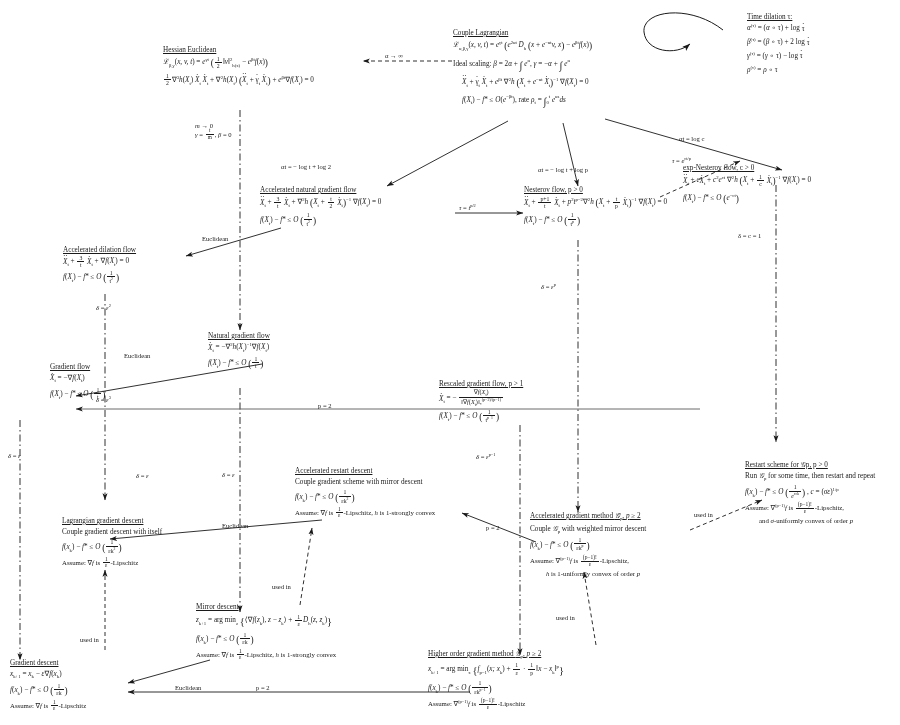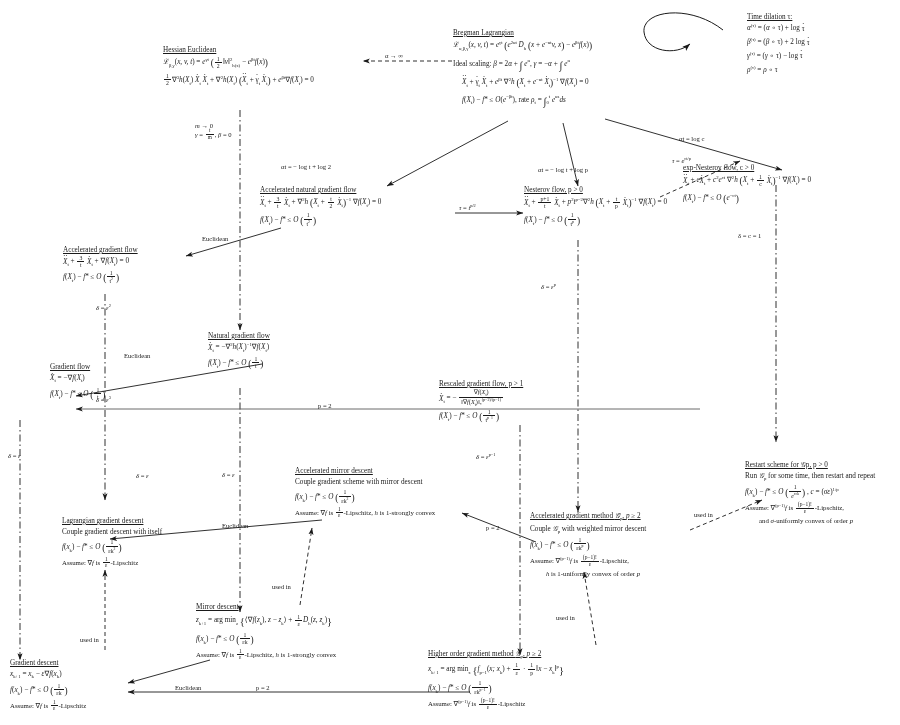--- a/index.html
+++ b/index.html
@@ -103,21 +103,21 @@
     </div>
     <div class="ln">
       <span class="ital">γ</span><sup>(τ)</sup> = (<span class="ital">γ</span> ∘ τ) − log <span class="ovd">τ</span>
     </div>
     <div class="ln">
       <span class="ital">ρ</span><sup>(τ)</sup> = <span class="ital">ρ</span> ∘ τ
     </div>
   </div>
 
   <div class="node" style="left:453px;top:28px;">
-    <div class="ttl">Bregman Lagrangian</div>
+    <div class="ttl">Couple Lagrangian</div>
     <div class="ln">
       ℒ<sub>α,β,γ</sub>(<span class="ital">x, v, t</span>) = <span class="ital">e</span><sup>γt</sup>
       <span class="bigp">(</span><span class="ital">e</span><sup>2αt</sup> <span class="ital">D</span><sub>h</sub>
       <span class="bigp">(</span><span class="ital">x</span> + <span class="ital">e</span><sup>−αt</sup><span class="ital">v, x</span><span class="bigp">)</span>
       − <span class="ital">e</span><sup>βt</sup><span class="ital">f</span>(<span class="ital">x</span>)<span class="bigp">)</span>
     </div>
     <div class="ln">
       Ideal scaling: <span class="ital">β</span> = 2<span class="ital">α</span> +
       <span class="intg">∫</span> <span class="ital">e</span><sup>α</sup>,
       <span class="ital">γ</span> = −<span class="ital">α</span> +
@@ -196,21 +196,21 @@
       <span class="ovd"><span class="ital">X</span></span><sub>t</sub><span class="bigp">)</span><sup>−1</sup>
       ∇<span class="ital">f</span>(<span class="ital">X</span><sub>t</sub>) = 0
     </div>
     <div class="ln">
       <span class="ital">f</span>(<span class="ital">X</span><sub>t</sub>) − <span class="ital">f</span>* ≤
       <span class="ital">O</span> <span class="bigp">(</span><span class="frac"><span class="n">1</span><span class="d">t<sup>p</sup></span></span><span class="bigp">)</span>
     </div>
   </div>
 
   <div class="node" style="left:63px;top:245px;">
-    <div class="ttl">Accelerated gradient flow</div>
+    <div class="ttl">Accelerated dilation flow</div>
     <div class="ln">
       <span class="ovdd"><span class="ital">X</span></span><sub>t</sub> + <span class="frac"><span class="n">3</span><span class="d">t</span></span>
       <span class="ovd"><span class="ital">X</span></span><sub>t</sub> + ∇<span class="ital">f</span>(<span class="ital">X</span><sub>t</sub>) = 0
     </div>
     <div class="ln">
       <span class="ital">f</span>(<span class="ital">X</span><sub>t</sub>) − <span class="ital">f</span>* ≤
       <span class="ital">O</span> <span class="bigp">(</span><span class="frac"><span class="n">1</span><span class="d">t<sup>2</sup></span></span><span class="bigp">)</span>
     </div>
   </div>
 
@@ -261,21 +261,21 @@
     <div class="ln sm">
       Assume: ∇<sup>(p−1)</sup><span class="ital">f</span> is
       <span class="frac"><span class="n">(p−1)!</span><span class="d">ε</span></span>-Lipschitz,
     </div>
     <div class="ln sm" style="padding-left:14px;">
       and <span class="ital">σ</span>-uniformly convex of order <span class="ital">p</span>
     </div>
   </div>
 
   <div class="node" style="left:295px;top:466px;">
-    <div class="ttl">Accelerated mirror descent</div>
+    <div class="ttl">Accelerated restart descent</div>
     <div class="ln">Couple gradient scheme with mirror descent</div>
     <div class="ln">
       <span class="ital">f</span>(<span class="ital">x</span><sub>k</sub>) − <span class="ital">f</span>* ≤
       <span class="ital">O</span> <span class="bigp">(</span><span class="frac"><span class="n">1</span><span class="d">εk<sup>2</sup></span></span><span class="bigp">)</span>
     </div>
     <div class="ln sm">
       Assume: ∇<span class="ital">f</span> is <span class="frac"><span class="n">1</span><span class="d">ε</span></span>-Lipschitz,
       <span class="ital">h</span> is 1-strongly convex
     </div>
   </div>

